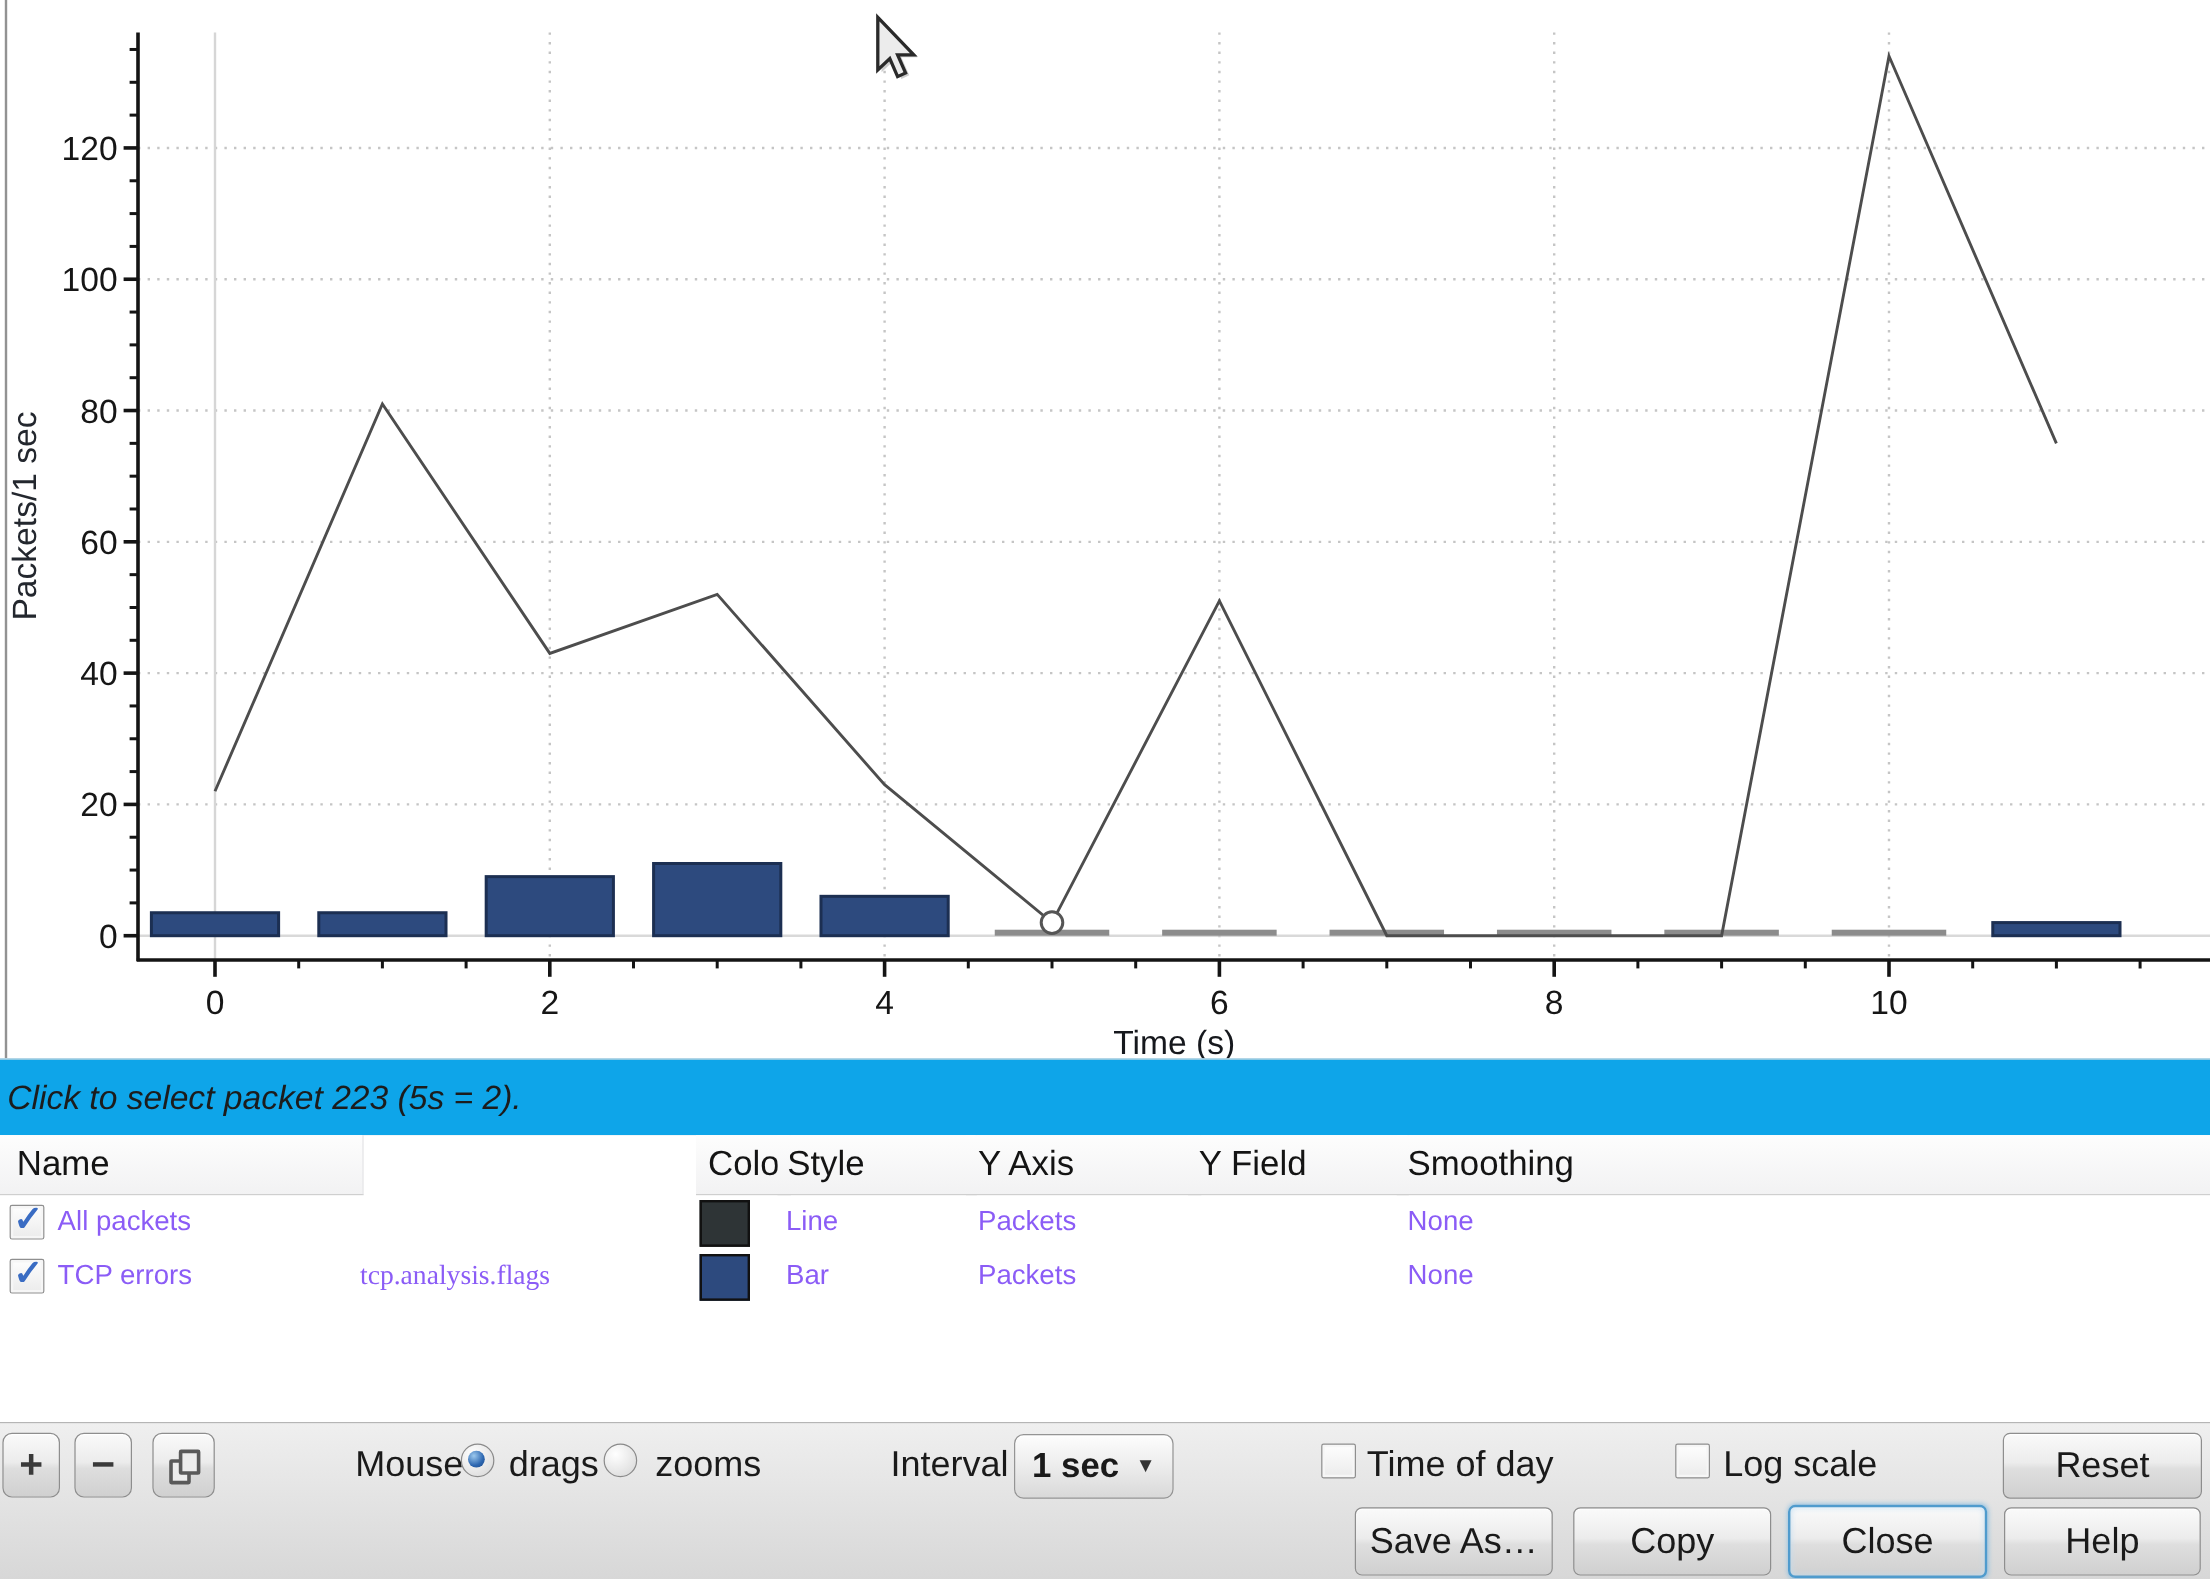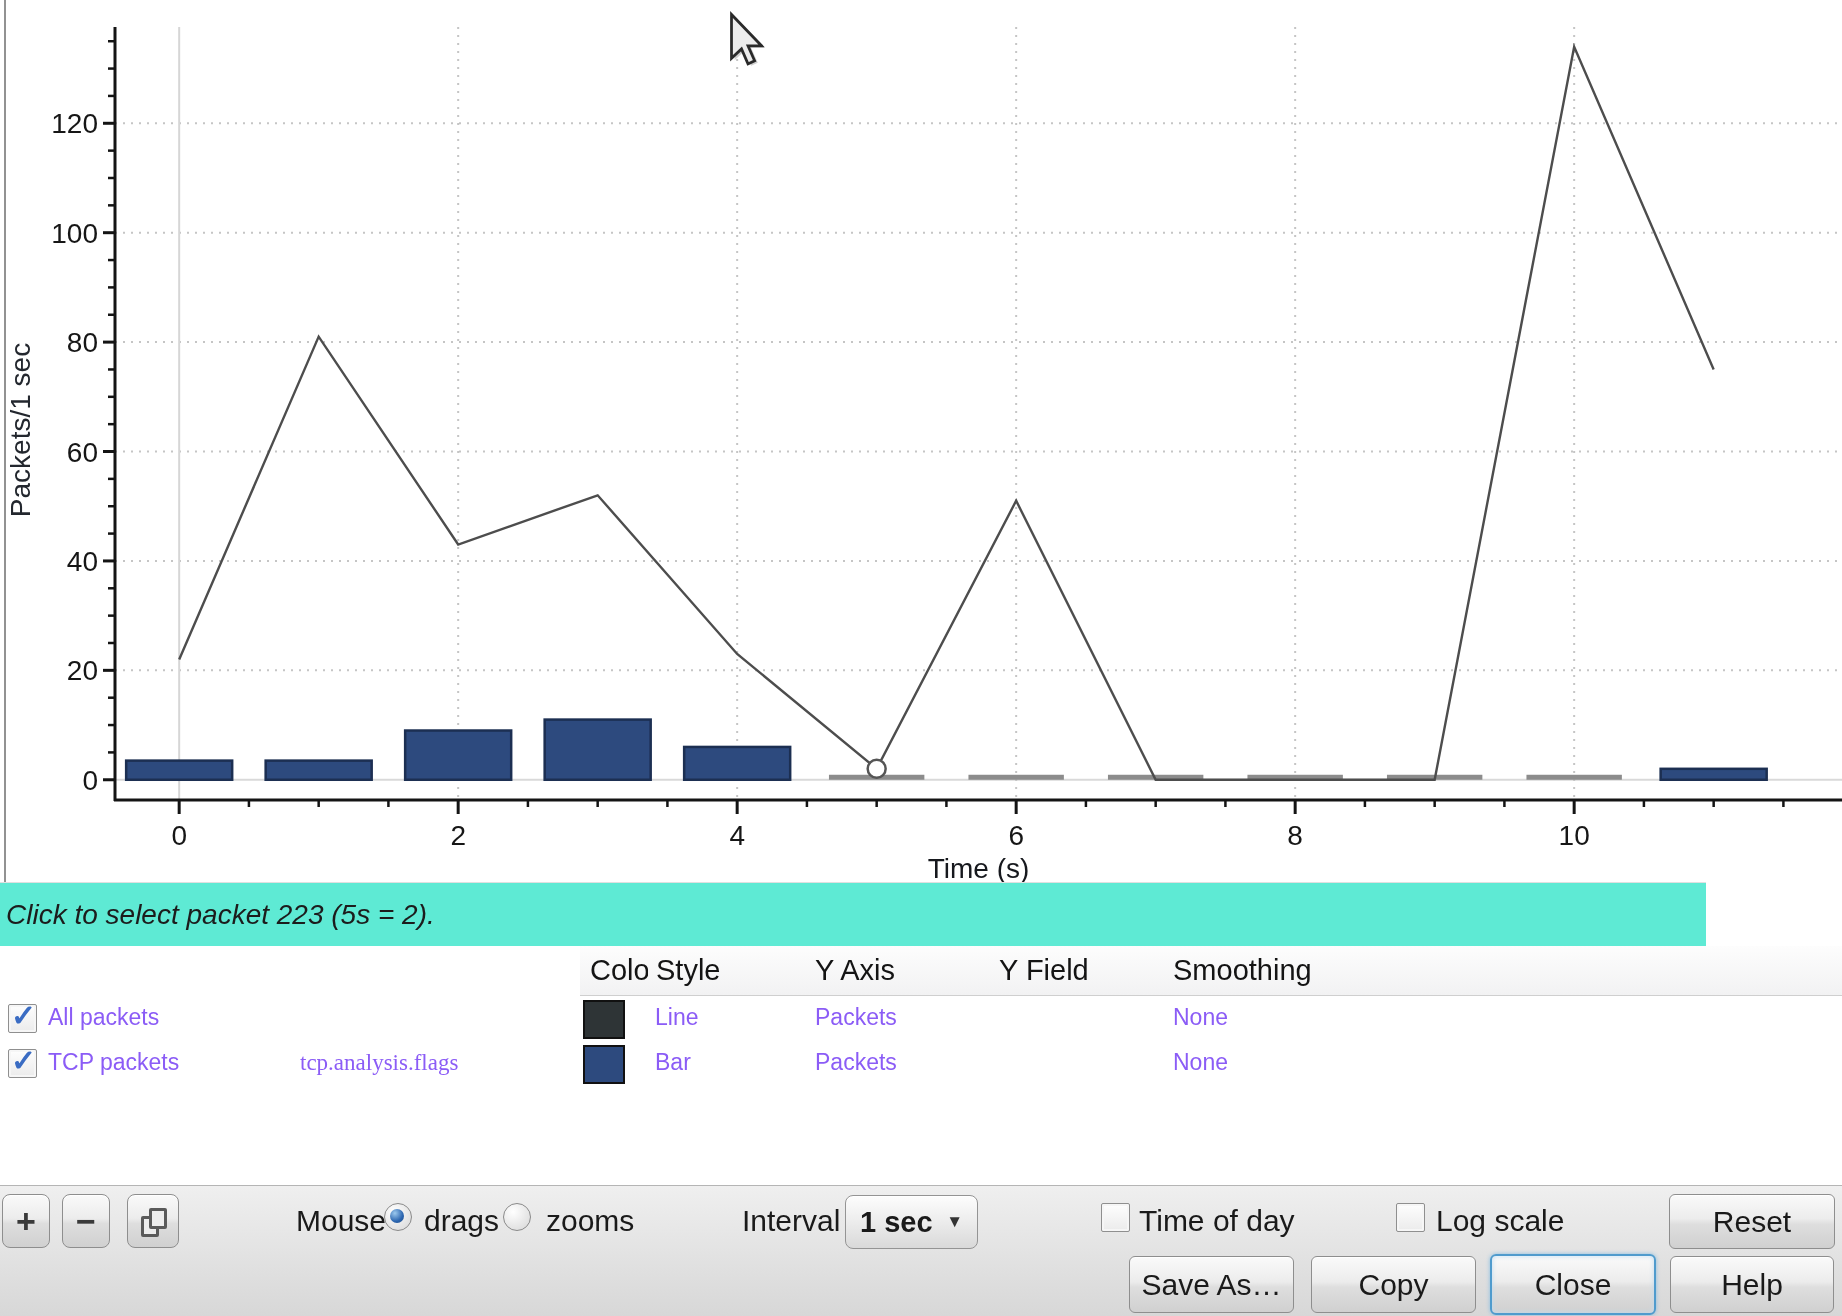--- a/index.html
+++ b/index.html
@@ -4,21 +4,21 @@
 <style>
   html,body{margin:0;padding:0;background:#888;}
   #app{position:relative;width:1842px;height:1316px;background:#fff;overflow:hidden;
        font-family:"Liberation Sans",sans-serif;color:#141414;}
 
   
   #chart-section{position:absolute;left:0;top:0;width:1842px;height:882px;background:#ffffff;}
   #chart-svg{position:absolute;left:0;top:0;}
 
   
-  #hint-bar{position:absolute;left:0;top:882px;width:1706px;height:63px;background:#5eead4;
+  #hint-bar{position:absolute;left:0;top:882px;width:1842px;height:63px;background:#0ea5e9;
             border-top:1px solid #e0e0e0;border-bottom:1px solid #d6d6d6;
             display:flex;align-items:center;}
   #hint-bar span{font-style:italic;font-size:28px;color:#1c1c1c;padding-left:6px;}
 
   
   #table-section{position:absolute;left:0;top:946px;width:1842px;height:239px;background:#ffffff;}
   .hcell{position:absolute;top:0;height:49px;display:flex;align-items:center;
          background:linear-gradient(#fdfdfd,#f2f2f3);
          border-right:1px solid #e2e2e4;border-bottom:1px solid #cfcfcf;
          font-size:29px;color:#141414;white-space:nowrap;overflow:hidden;}
@@ -173,20 +173,21 @@
           <polygon points="2,2 2,37 10,29.5 15.2,41.5 20.5,39 15.2,27 26,27" fill="#ececec" stroke="#2a2a2a" stroke-width="2.2"></polygon>
         </g>
       </svg>
   </div>
 
   <div id="hint-bar">
     <span>Click to select packet 223 (5s = 2).</span>
   </div>
 
   <div id="table-section">
+    <div class="hcell" style="left:0;width:288px;padding-left:14px;">Name</div>
     <div class="hcell" style="left:580px;width:68px;padding-left:10px;">Colo</div>
     <div class="hcell" style="left:648px;width:157px;padding-left:8px;">Style</div>
     <div class="hcell" style="left:805px;width:185px;padding-left:10px;">Y Axis</div>
     <div class="hcell" style="left:990px;width:174px;padding-left:9px;">Y Field</div>
     <div class="hcell" style="left:1164px;width:678px;padding-left:9px;">Smoothing</div>
 
     <div class="trow" style="top:49px;">
       <span class="cb checked" style="left:8px;top:9px;">
           <span class="glyph">✓</span>
         </span>
@@ -196,21 +197,21 @@
       <div class="tcell" style="left:655px;">Line</div>
       <div class="tcell" style="left:815px;">Packets</div>
       <div class="tcell" style="left:999px;"></div>
       <div class="tcell" style="left:1173px;">None</div>
     </div>
 
     <div class="trow" style="top:94px;">
       <span class="cb checked" style="left:8px;top:9px;">
           <span class="glyph">✓</span>
         </span>
-      <div class="tcell" style="left:48px;">TCP packets</div>
+      <div class="tcell" style="left:48px;">TCP errors</div>
       <div class="tcell" style="left:300px;font-family:Liberation Serif, serif;">tcp.analysis.flags</div>
       <span class="swatch" style="left: 583px; background: rgb(45, 74, 126);"></span>
       <div class="tcell" style="left:655px;">Bar</div>
       <div class="tcell" style="left:815px;">Packets</div>
       <div class="tcell" style="left:999px;"></div>
       <div class="tcell" style="left:1173px;">None</div>
     </div>
   </div>
 
   <div id="controls">

